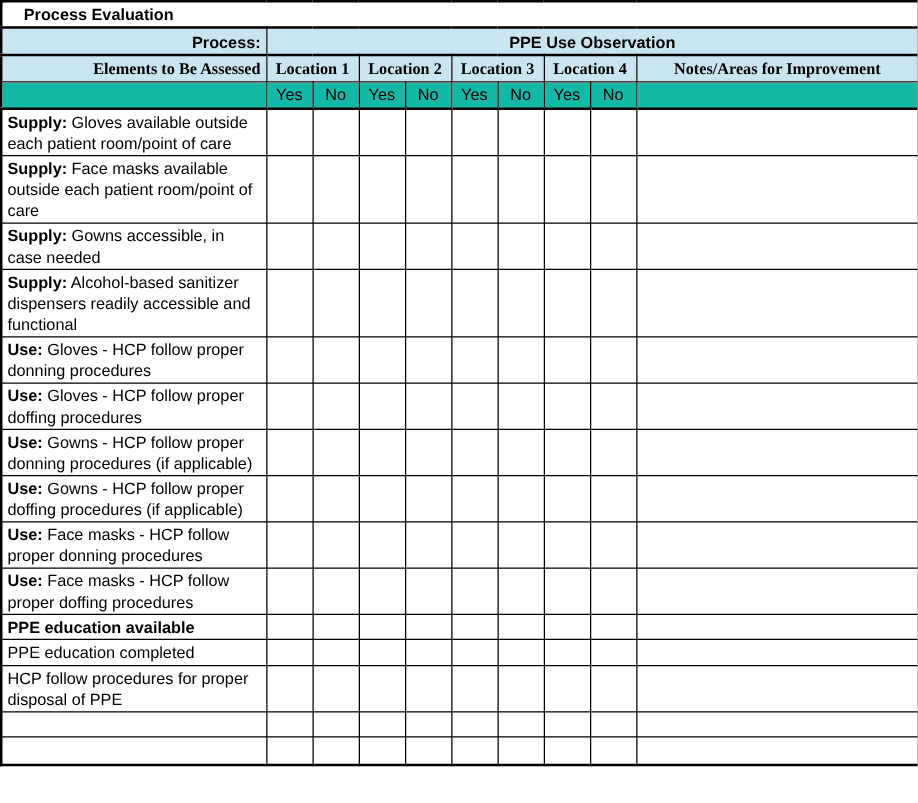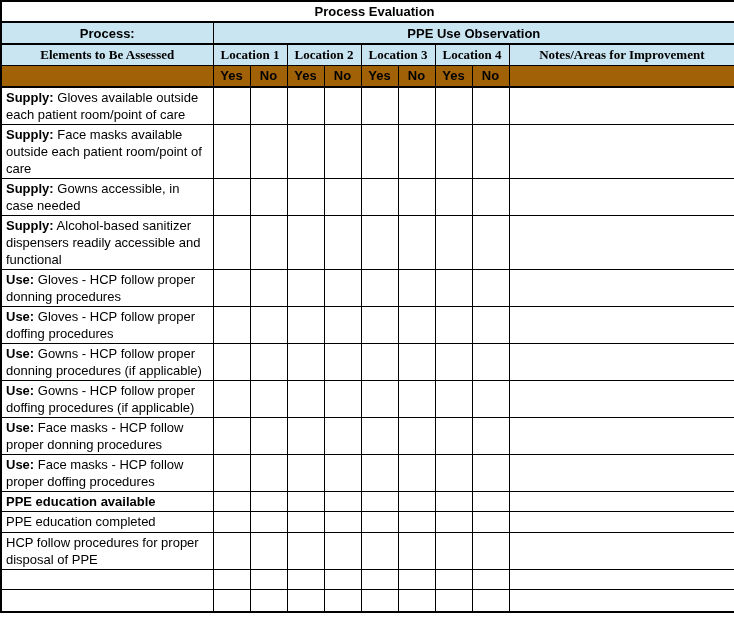--- a/index.html
+++ b/index.html
@@ -27,41 +27,41 @@
     padding: 1px 4px;
     vertical-align: top;
     overflow: hidden;
     box-sizing: border-box;
     line-height: 17px;
   }
   
   tr.title-row td {
     background: #ffffff;
     font-weight: bold;
-    text-align: center;
+    text-align: left;
     border-bottom-width: 2px;
     vertical-align: middle;
     padding-left: 17px;
   }
   
   .hdr {
     background: #cae5f2;
     font-weight: bold;
   }
   .hdr-plain {
-    background: #a16207;
-    font-weight: bold;
+    background: #14b8a6;
+    font-weight: normal;
     text-align: center;
     vertical-align: middle;
   }
   tr.process-row td { border-bottom-width: 2px; vertical-align: middle; }
   tr.loc-row td { border-bottom-width: 1px; vertical-align: middle; font-family: Liberation Serif, serif; }
   tr.yn-row td { border-bottom-width: 2px; }
   .ctr { text-align: center; }
-  .lft { text-align: center; }
+  .lft { text-align: right; }
   .thickL { border-left-width: 2px; }
   
   td.el-cell { border-right-width: 2px; }
   td.el-cell .pre { font-weight: bold; }
   
   td.obs-cell, td.notes-cell { background: #ffffff; }
 </style>
 </head>
 <body>
 

